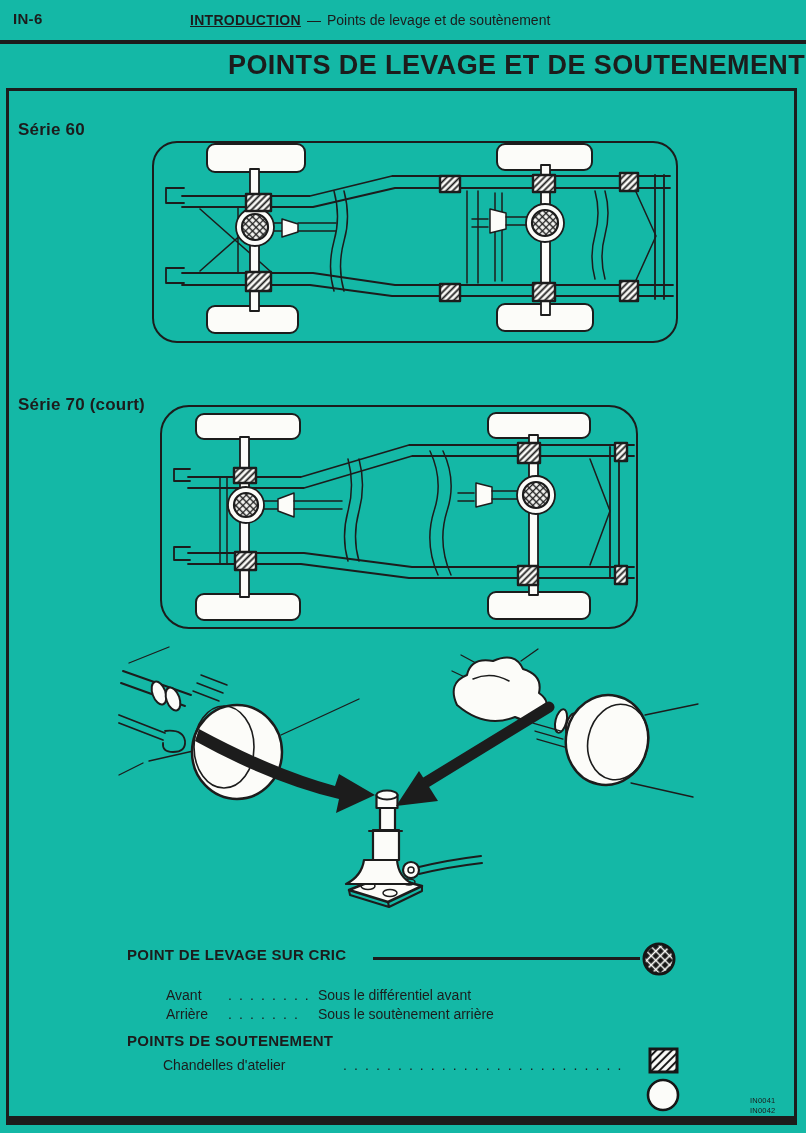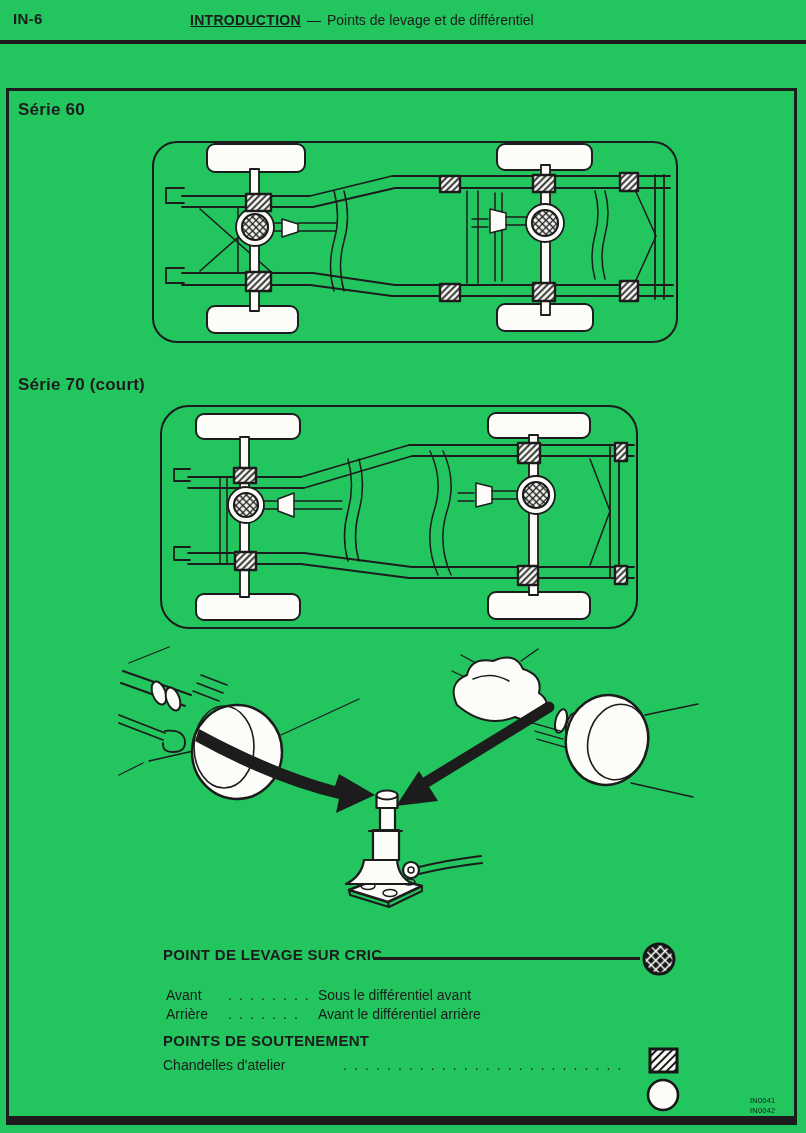--- a/index.html
+++ b/index.html
@@ -1,52 +1,53 @@
 <!DOCTYPE html>
 <html><head>
 <meta charset="utf-8">
 <style>
   html,body{margin:0;padding:0;background:#e9e9e6;}
   .page{
     position:relative;width:806px;height:1133px;margin:0 auto;
-    background:#22c55e;color:#1c1c1c;overflow:hidden;
+    background:#14b8a6;color:#1c1c1c;overflow:hidden;
     font-family:"Liberation Sans", sans-serif;
   }
   .abs{position:absolute;}
   .page-number{left:13px;top:10px;font-size:15px;font-weight:bold;letter-spacing:.3px;}
   .header-center{left:190px;top:12px;font-size:14px;white-space:nowrap;}
   .header-center .sec{font-weight:bold;letter-spacing:.3px;text-decoration:underline;}
   .header-center .sep{margin:0 6px;}
   .header-rule{left:0;top:40px;width:806px;height:4px;background:#1c1c1c;}
   .page-title{left:228px;top:50px;font-size:27px;font-weight:bold;letter-spacing:.4px;white-space:nowrap;}
   .content-box{
     left:6px;top:88px;width:791px;height:1037px;box-sizing:border-box;
     border:3px solid #1c1c1c;border-bottom-width:9px;
   }
-  .serie-label{font-size:17px;font-weight:bold;letter-spacing:.2px;}
+  .serie-label{font-size:17px;font-weight:bold;letter-spacing:.2px;margin-top:20px;}
   .lbl-60{left:18px;top:100px;}
   .lbl-70{left:18px;top:375px;}
-  .lg-head{font-size:15px;font-weight:bold;letter-spacing:.3px;white-space:nowrap;margin-left:36px;}
+  .lg-head{font-size:15px;font-weight:bold;letter-spacing:.3px;white-space:nowrap;}
   .lg-txt{font-size:14px;white-space:nowrap;}
   .lg-dots{font-size:14px;letter-spacing:1.6px;white-space:nowrap;color:#1c1c1c;}
   .lg-line{background:#1c1c1c;height:3px;}
   .foot{font-size:7.5px;line-height:9.5px;text-align:left;letter-spacing:.2px;}
   svg{display:block;}
 </style>
 </head>
 <body>
 
 <div class="page">
 
   <div class="abs page-number">IN-6</div>
   <div class="abs header-center">
-    <span class="sec">INTRODUCTION</span><span class="sep">—</span><span>Points de levage et de différentiel</span>
+    <span class="sec">INTRODUCTION</span><span class="sep">—</span><span>Points de levage et de soutènement</span>
   </div>
   <div class="abs header-rule"></div>
 
+  <div class="abs page-title">POINTS DE LEVAGE ET DE SOUTENEMENT</div>
 
   <div class="abs content-box"></div>
 
   <div class="abs serie-label lbl-60">Série 60</div>
 
   <svg class="abs" style="left:150px;top:139px" width="540" height="206" viewBox="0 0 540 206">
     <defs>
       <pattern id="p60x" width="5" height="5" patternUnits="userSpaceOnUse" patternTransform="rotate(45)">
         <rect width="5" height="5" fill="#fcfcf9"></rect>
           <path d="M0 2.5 H5 M2.5 0 V5" stroke="#1c1c1c" stroke-width="1.3"></path>
@@ -238,21 +239,21 @@
   </svg>
 
   <div class="abs" style="left:0;top:987px;width:748px;height:18px">
     <span class="abs lg-txt" style="left:166px">Avant</span>
     <span class="abs lg-dots" style="left:228px">. . . . . . . .</span>
     <span class="abs lg-txt" style="left:318px">Sous le différentiel avant</span>
   </div>
   <div class="abs" style="left:0;top:1006px;width:658px;height:18px">
     <span class="abs lg-txt" style="left:166px">Arrière</span>
     <span class="abs lg-dots" style="left:228px">. . . . . . .</span>
-    <span class="abs lg-txt" style="left:318px">Avant le différentiel arrière</span>
+    <span class="abs lg-txt" style="left:318px">Sous le soutènement arrière</span>
   </div>
 
   <div class="abs lg-head" style="left:127px;top:1032px">POINTS DE SOUTENEMENT</div>
   <div class="abs" style="left:0;top:1057px;width:806px;height:18px">
     <span class="abs lg-txt" style="left:163px">Chandelles d'atelier</span>
     <span class="abs lg-dots" style="left:343px">. . . . . . . . . . . . . . . . . . . . . . . . . .</span>
   </div>
   <svg class="abs" style="left:648px;top:1047px" width="31" height="27" viewBox="0 0 31 27">
     <defs>
       <pattern id="pgd" width="5.5" height="5.5" patternUnits="userSpaceOnUse" patternTransform="rotate(45)">

